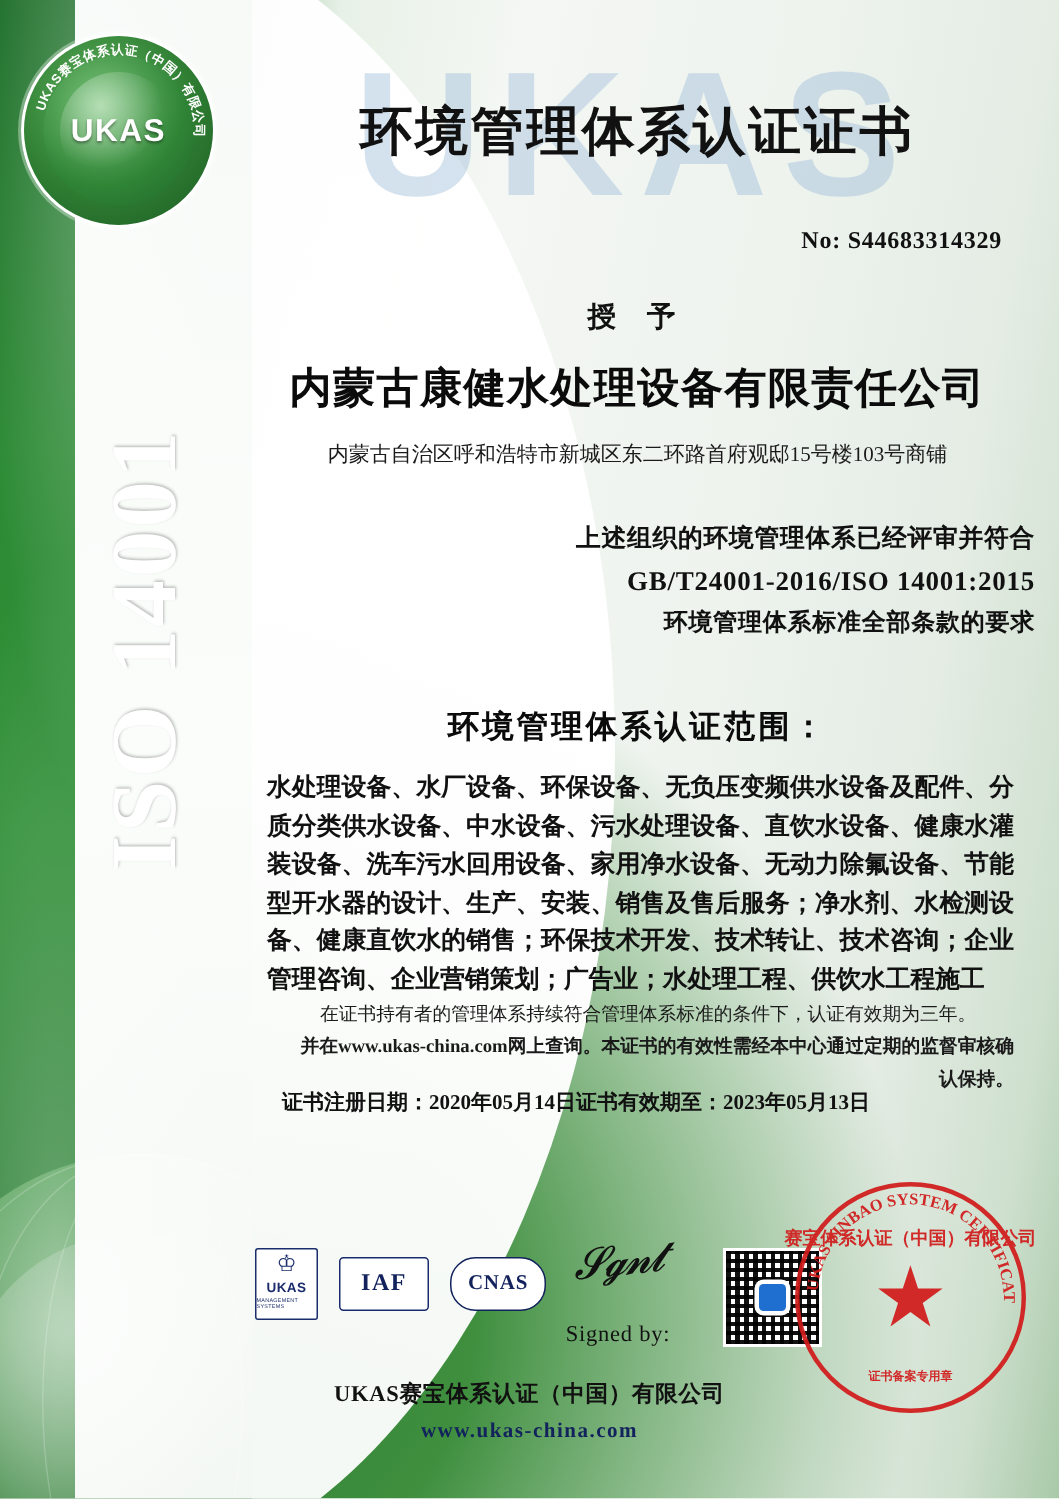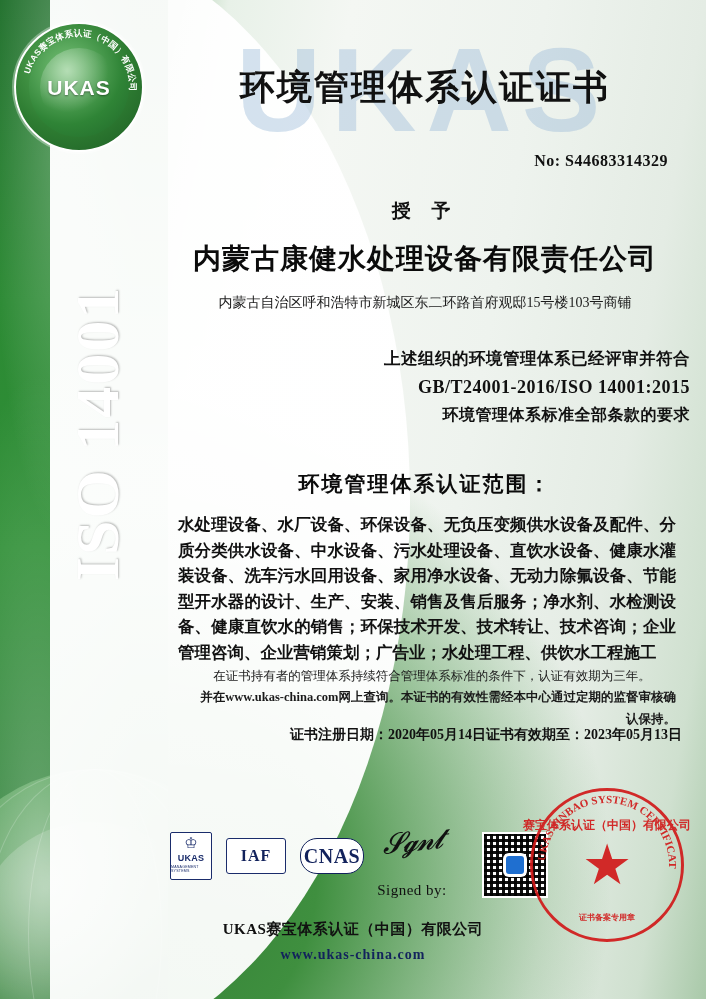--- a/index.html
+++ b/index.html
@@ -294,21 +294,21 @@
     color: #1a1a1a;
     text-align: center;
   }
   .validity .row2 { text-align: right; font-weight: bold; }
 
   .dates {
     position: absolute;
     left: 28px; right: 24px;
     top: 726px;
     display: flex;
-    justify-content: flex-end;
+    justify-content: flex-start;
     font-family: "Liberation Serif", serif;
     font-size: 14px;
     font-weight: bold;
     color: #111;
   }
 
   
   .logo-row {
     position: absolute;
     left: 170px;
@@ -370,21 +370,21 @@
   .cnas-logo {
     width: 62px; height: 34px;
     border-radius: 17px;
     border: 1.4px solid #12225c;
     background: #fff;
     display: flex;
     align-items: center;
     justify-content: center;
     font-family: "Liberation Serif", serif;
     font-weight: bold;
-    font-size: 20px;
+    font-size: 14px;
     color: #12225c;
     letter-spacing: .5px;
   }
 
   .signature-area {
     position: absolute;
     left: 352px;
     top: 828px;
     width: 120px;
     text-align: center;

